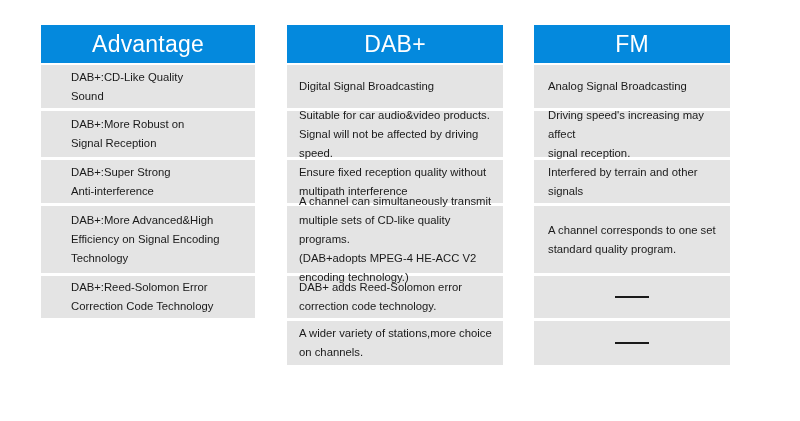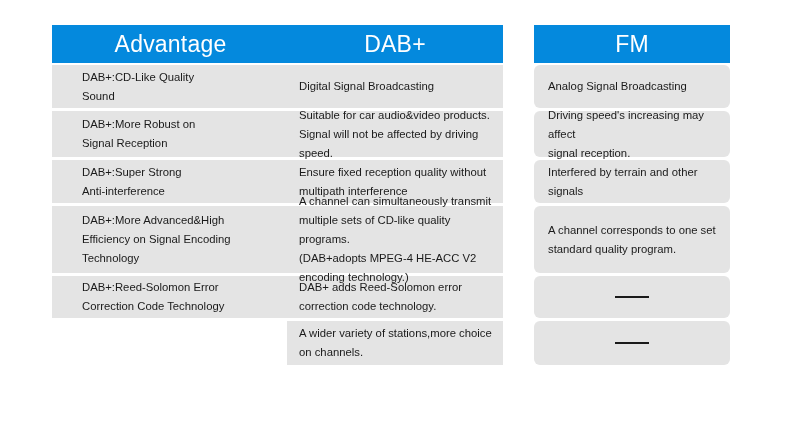--- a/index.html
+++ b/index.html
@@ -17,21 +17,21 @@
     position: absolute;
     left: 0;
     top: 0;
     width: 800px;
     height: 421px;
   }
   .column {
     position: absolute;
     top: 25px;
   }
-  .col-advantage { left: 52px;  width: 237px; }
+  .col-advantage { left: 41px;  width: 214px; }
   .col-dabplus   { left: 287px; width: 216px; }
   .col-fm        { left: 534px; width: 196px; }
 
   .col-header {
     height: 38px;
     line-height: 38px;
     text-align: center;
     color: #ffffff;
     font-size: 23px;
     font-weight: 400;
@@ -49,21 +49,21 @@
     align-items: center;
     font-size: 11.3px;
     line-height: 19px;
     color: #1a1a1a;
     margin-bottom: 3px;
     padding: 4px 10px;
     white-space: pre-line;
   }
   .col-advantage .cell { padding-left: 30px; padding-right: 4px; }
   .col-dabplus   .cell { padding-left: 12px; padding-right: 10px; }
-  .col-fm        .cell { padding-left: 14px; padding-right: 10px; border-radius: 6px; }
+  .col-fm        .cell { padding-left: 14px; padding-right: 10px; }
 
   
   .r1 { height: 43px; }
   .r2 { height: 46px; }
   .r3 { height: 43px; }
   .r4 { height: 67px; }
   .r5 { height: 42px; }
   .r6 { height: 44px; }
 
   .cell.dash {

